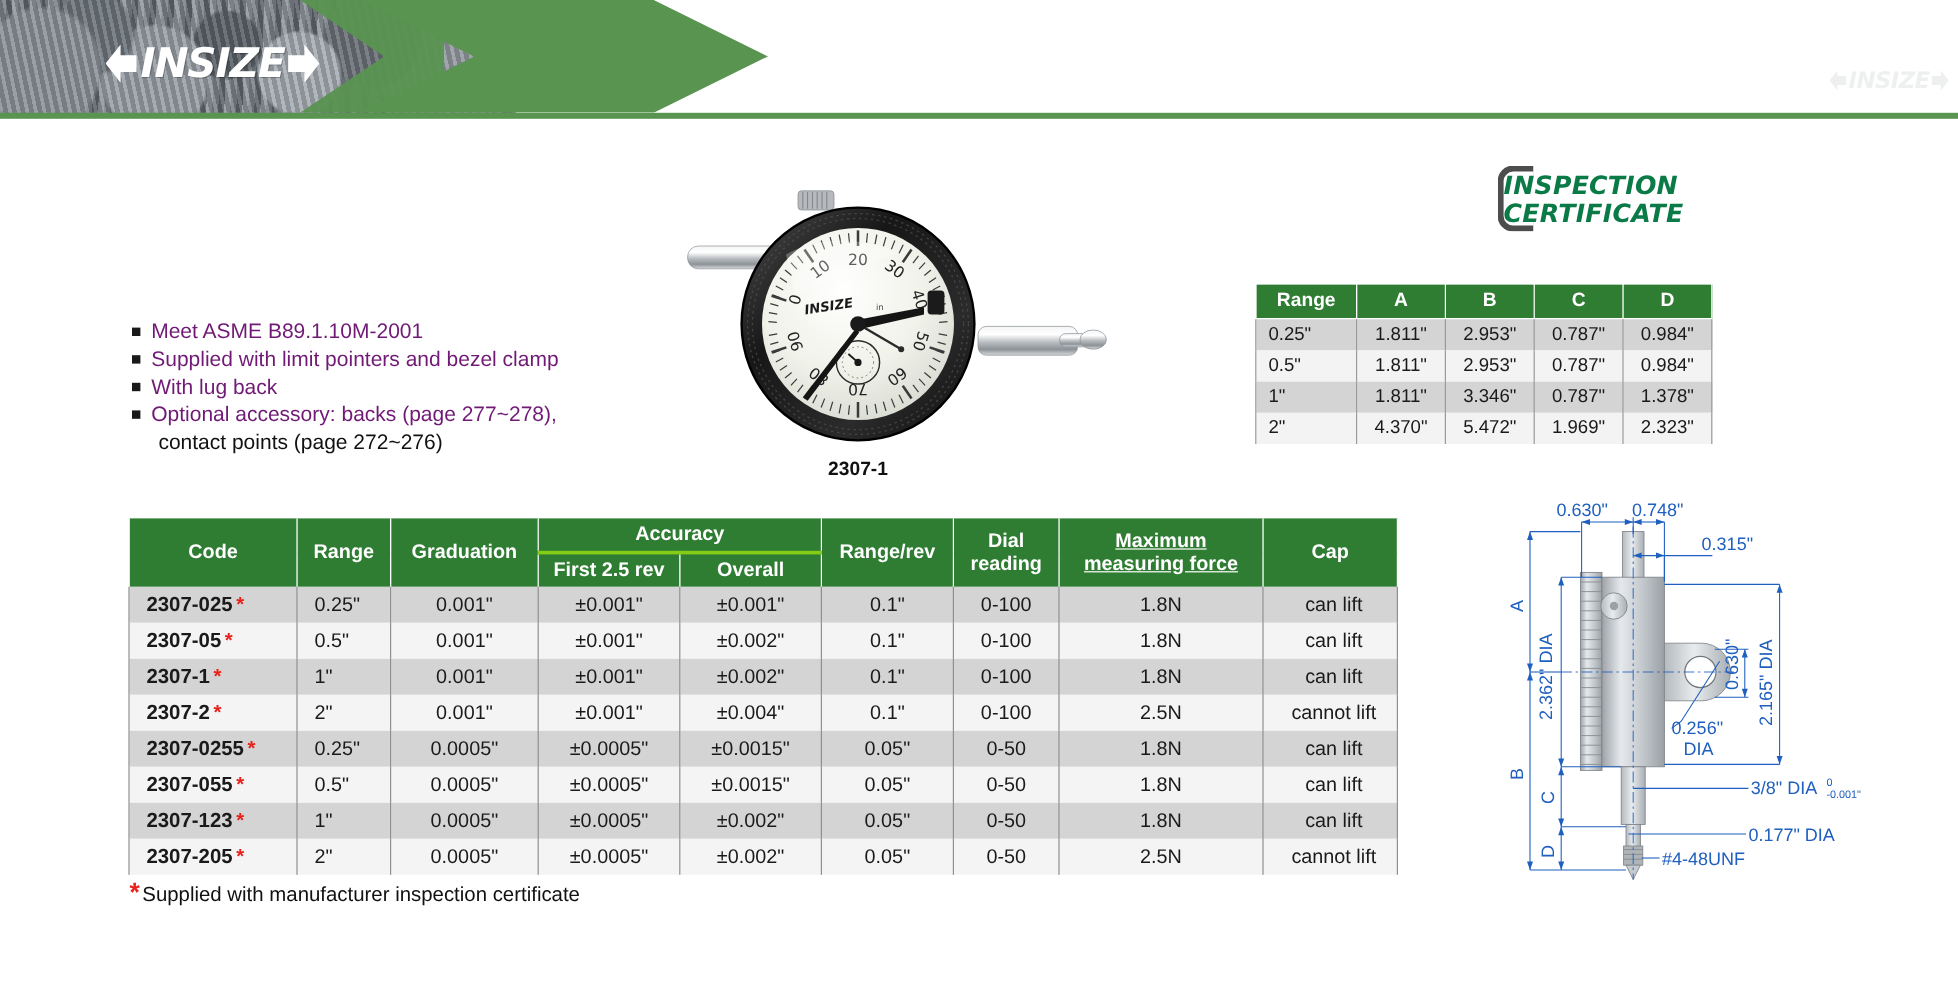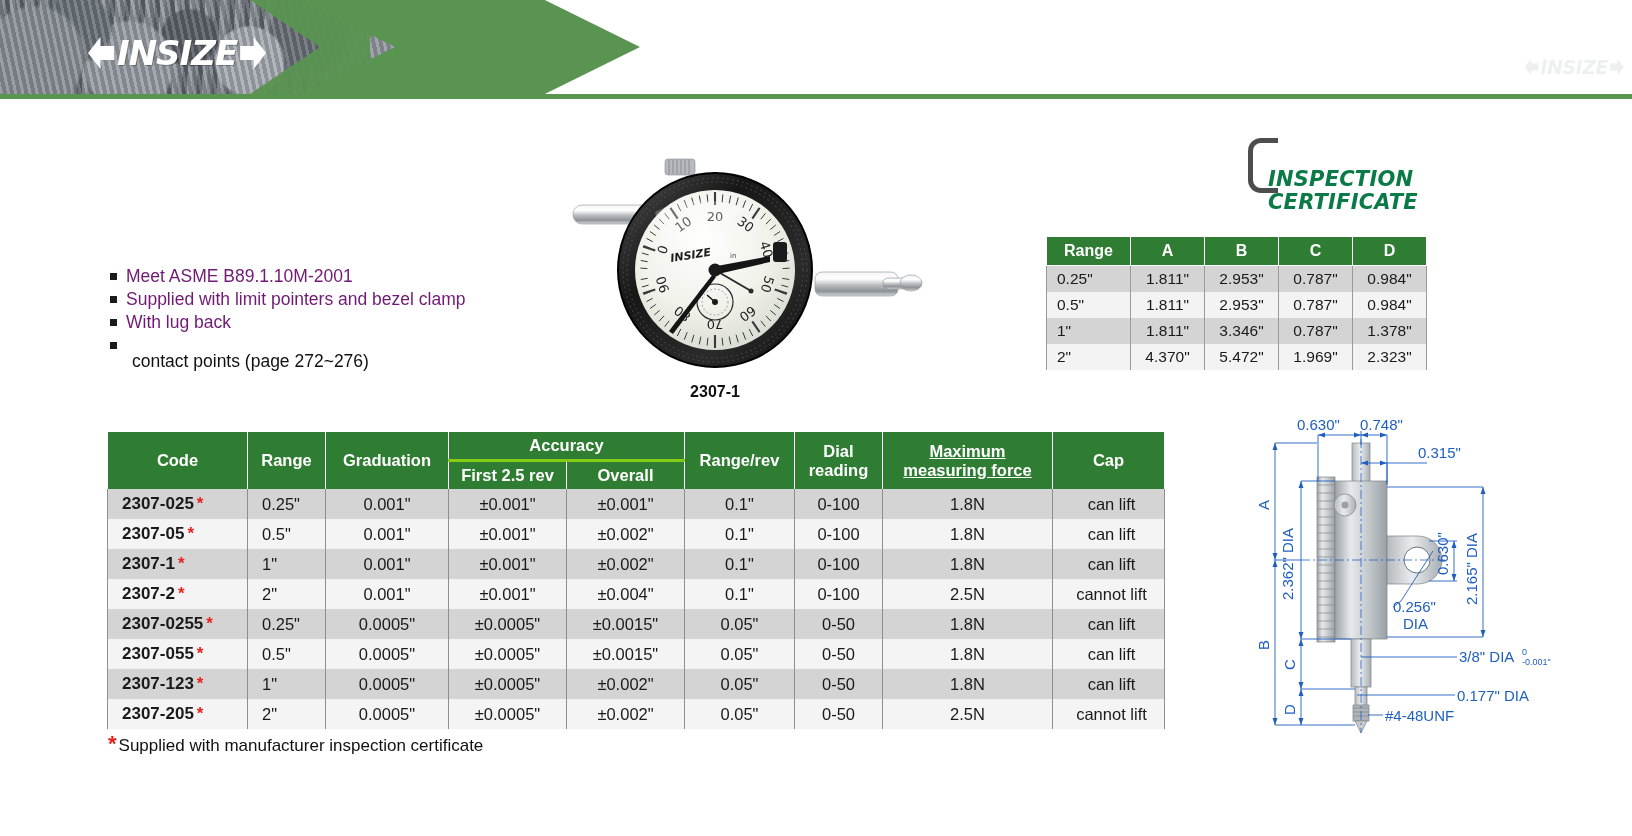--- a/index.html
+++ b/index.html
@@ -97,21 +97,21 @@
     text-align: center; font-size: 16px; font-weight: 700; color: #111;
   }
 
   
   .insp-badge { position: absolute; left: 1248px; top: 138px; width: 215px; height: 62px; }
   .insp-bracket {
     position: absolute; left: 0; top: 0; width: 30px; height: 55px;
     border: 5px solid #4d4d4d; border-right: none;
     border-radius: 13px 0 0 13px;
   }
-  .insp-lines { position: absolute; left: 20px; top: 6px; margin-top: 24px; }
+  .insp-lines { position: absolute; left: 5px; top: 6px; }
   .insp-l1, .insp-l2 {
     font-size: 21px; font-weight: 700; font-style: italic; color: #0a7a47;
     letter-spacing: .2px; line-height: 23px;
     font-family: "DejaVu Sans", sans-serif;
   }
 
   
   .dim-table {
     position: absolute; left: 1046px; top: 236px;
     border-collapse: collapse; font-size: 15.5px;
@@ -198,20 +198,21 @@
     <div class="bullet-row">
       <span class="bullet-sq"></span>
       <span class="bullet-text">Supplied with limit pointers and bezel clamp</span>
     </div>
     <div class="bullet-row">
       <span class="bullet-sq"></span>
       <span class="bullet-text">With lug back</span>
     </div>
     <div class="bullet-row">
       <span class="bullet-sq"></span>
+      <span class="bullet-text">Optional accessory: backs (page 277~278),</span>
     </div>
     <div class="bullet-cont">contact points (page 272~276)</div>
   </div>
 
   <div class="product">
     <svg width="430" height="245" viewBox="0 0 430 245">
       <defs>
         <linearGradient id="chrome" x1="0" y1="0" x2="0" y2="1">
           <stop offset="0%" stop-color="#f4f5f6"></stop>
           <stop offset="28%" stop-color="#ffffff"></stop>

